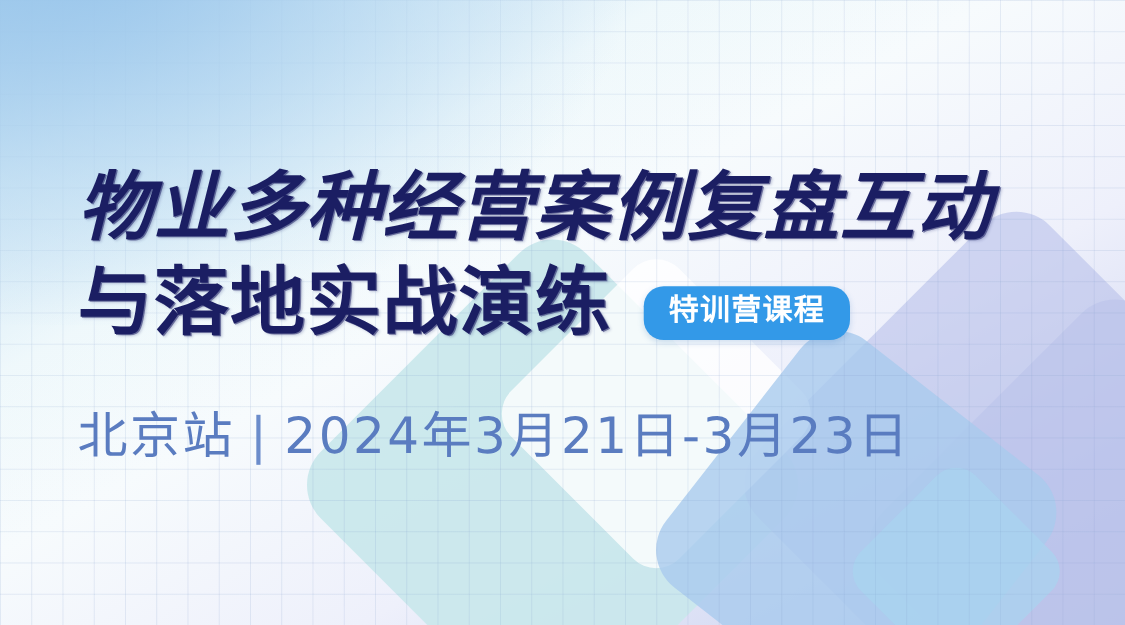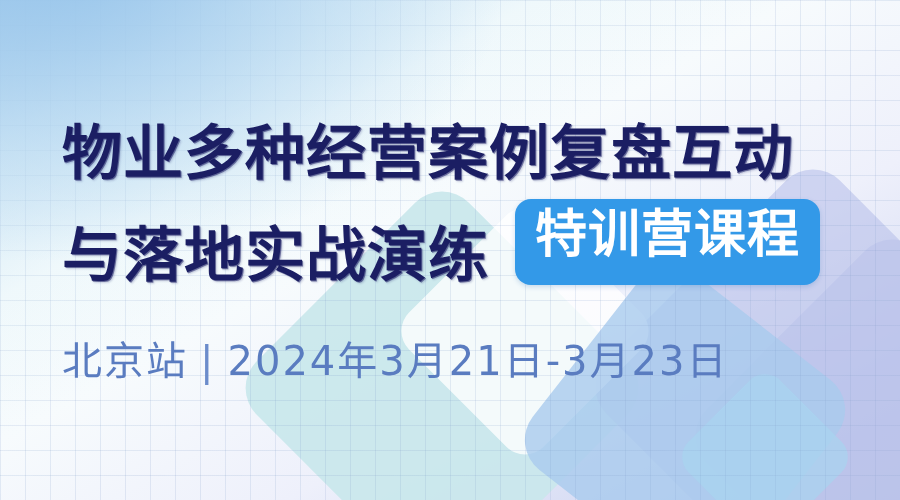--- a/index.html
+++ b/index.html
@@ -150,39 +150,39 @@
     font-weight: bold;
     font-size: 60px;
     line-height: 1.0;
     letter-spacing: 1px;
     color: #1b1e63;
     white-space: nowrap;
     text-shadow:
       1px 1px 0 rgba(27,30,99,0.55),
       2px 2px 2px rgba(40,50,120,0.22);
   }
-  .title-line-1 { margin-bottom: 16px; }
+  .title-line-1 { margin-bottom: 16px; font-style: italic; }
 
   .title-row-2 {
     display: flex;
     align-items: flex-end;
     gap: 26px;
   }
 
   .badge {
     display: inline-flex;
     align-items: center;
     justify-content: center;
     background: #3399e8;
     color: #ffffff;
     font-family: "DejaVu Sans", "Liberation Sans", sans-serif;
     font-weight: bold;
-    font-size: 52px;
+    font-size: 24px;
     letter-spacing: 1px;
-    padding: 6px 20px 21px 20px;
+    padding: 6px 20px 10px 20px;
     border-radius: 16px;
     line-height: 1.12;
     white-space: nowrap;
     box-shadow: 0 2px 5px rgba(40,110,180,0.22);
   }
 
   .subtitle {
     margin-top: 44px;
     font-family: "DejaVu Sans", "Liberation Sans", sans-serif;
     font-size: 40px;

